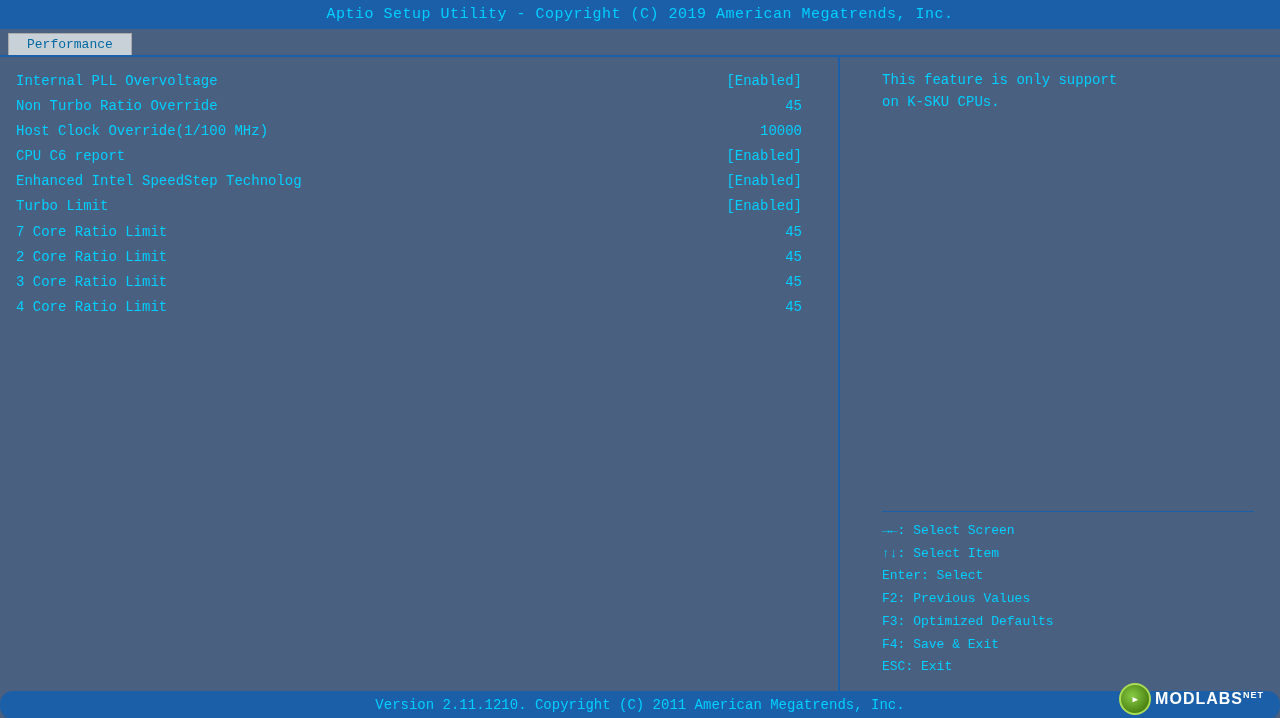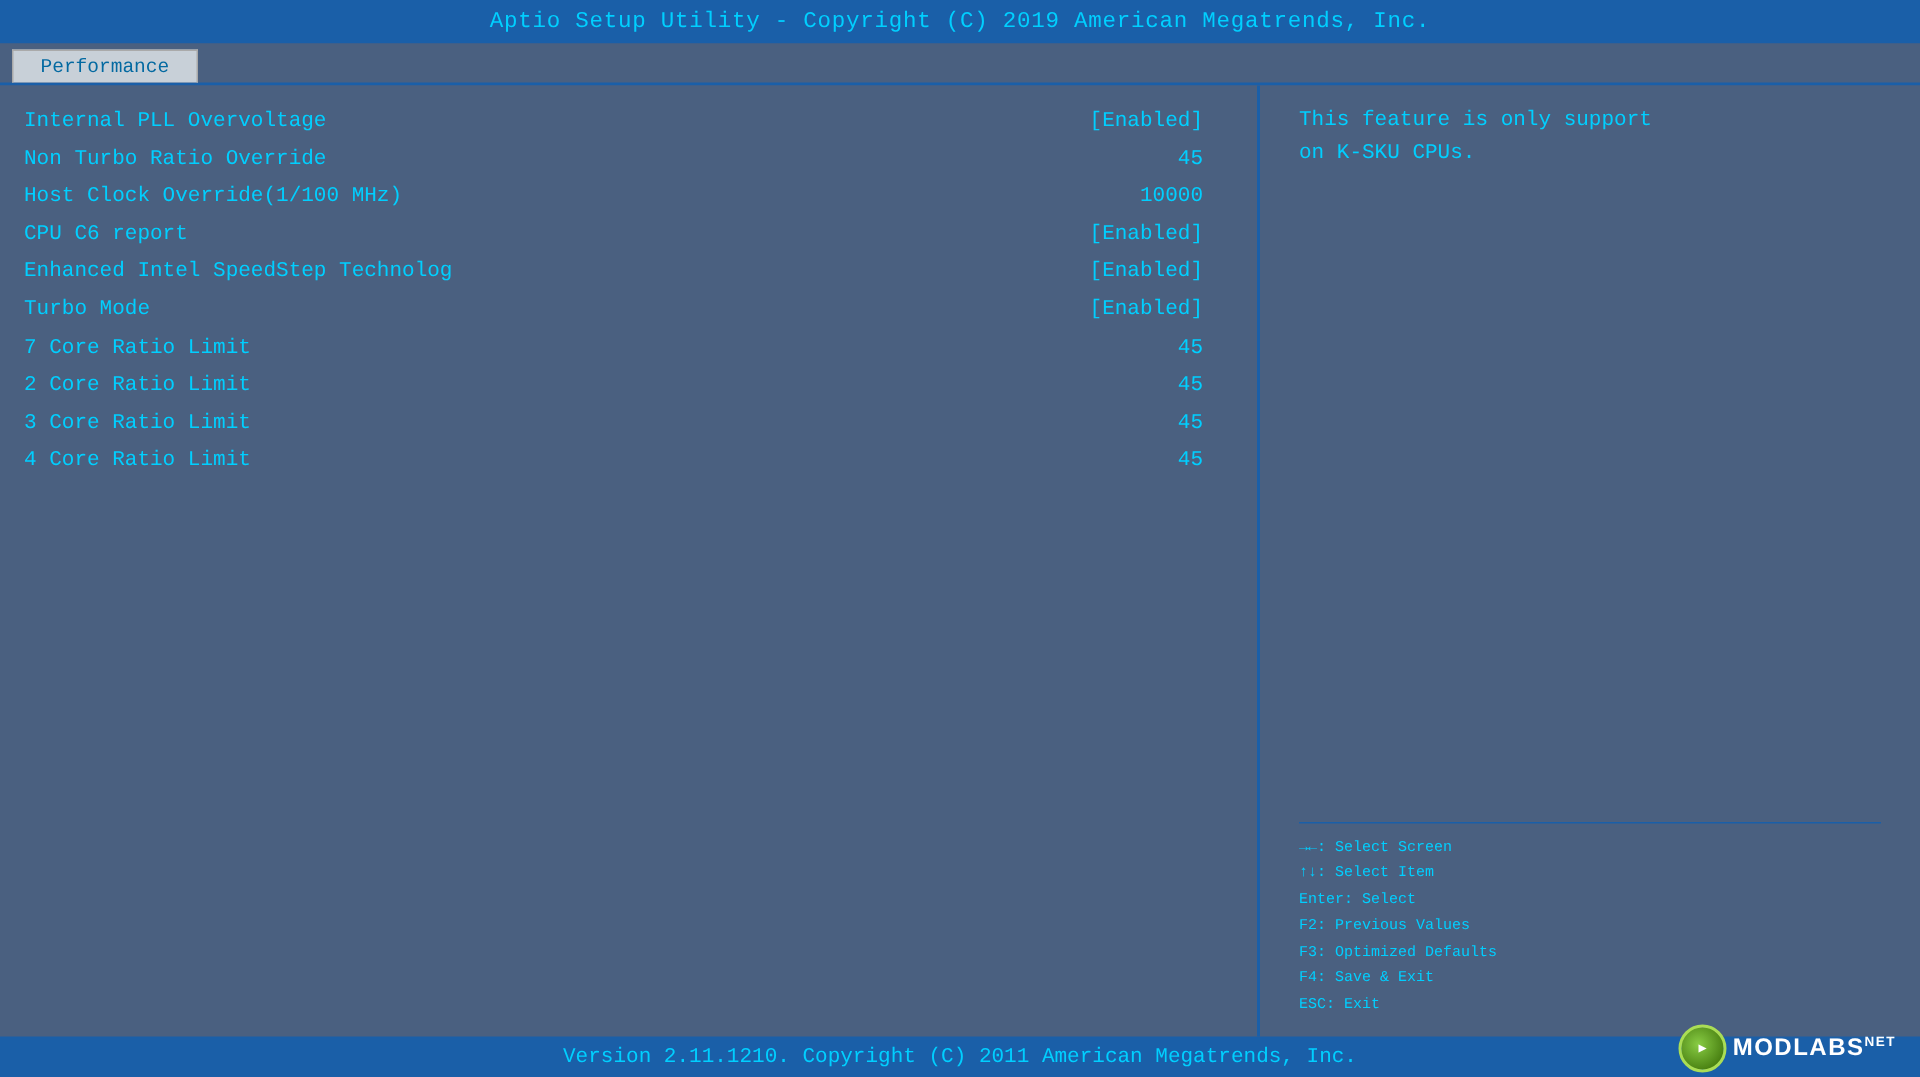--- a/index.html
+++ b/index.html
@@ -37,20 +37,21 @@
       border-top: 1px solid #aaa;
       border-left: 1px solid #aaa;
       border-right: 1px solid #aaa;
     }
 
     
     .main-area {
       display: flex;
       height: calc(718px - 30px - 24px - 30px);
       background: #4a6080;
+      gap: 16px;
     }
 
     
     .left-panel {
       flex: 0 0 840px;
       padding: 12px 16px;
       border-right: 2px solid #1a5fa8;
       color: #00cfff;
       font-size: 14px;
       line-height: 1.65;
@@ -85,35 +86,36 @@
     }
 
     .divider {
       border: none;
       border-top: 1px solid #1a5fa8;
       margin: 8px 0;
     }
 
     .key-help {
       color: #00cfff;
-      font-size: 10px;
+      font-size: 13px;
       line-height: 1.75;
     }
 
     
     .footer-bar {
       background: #1a5fa8;
       color: #00cfff;
       text-align: center;
       padding: 6px 4px;
       font-size: 14px;
       display: flex;
       align-items: flex-start;
       justify-content: center;
       position: relative;
+      border-radius: 13px;
     }
     .footer-logo {
       position: absolute;
       right: 16px;
       bottom: 4px;
       display: flex;
       align-items: center;
       gap: 4px;
     }
     .logo-circle {
@@ -173,21 +175,21 @@
       </div>
       <div class="menu-item">
         <span class="item-name">CPU C6 report</span>
         <span class="item-value">[Enabled]</span>
       </div>
       <div class="menu-item">
         <span class="item-name">Enhanced Intel SpeedStep Technolog</span>
         <span class="item-value">[Enabled]</span>
       </div>
       <div class="menu-item">
-        <span class="item-name">Turbo Mode</span>
+        <span class="item-name">Turbo Limit</span>
         <span class="item-value">[Enabled]</span>
       </div>
       <div class="menu-item">
         <span class="item-name">7 Core Ratio Limit</span>
         <span class="item-value">45</span>
       </div>
       <div class="menu-item">
         <span class="item-name">2 Core Ratio Limit</span>
         <span class="item-value">45</span>
       </div>

